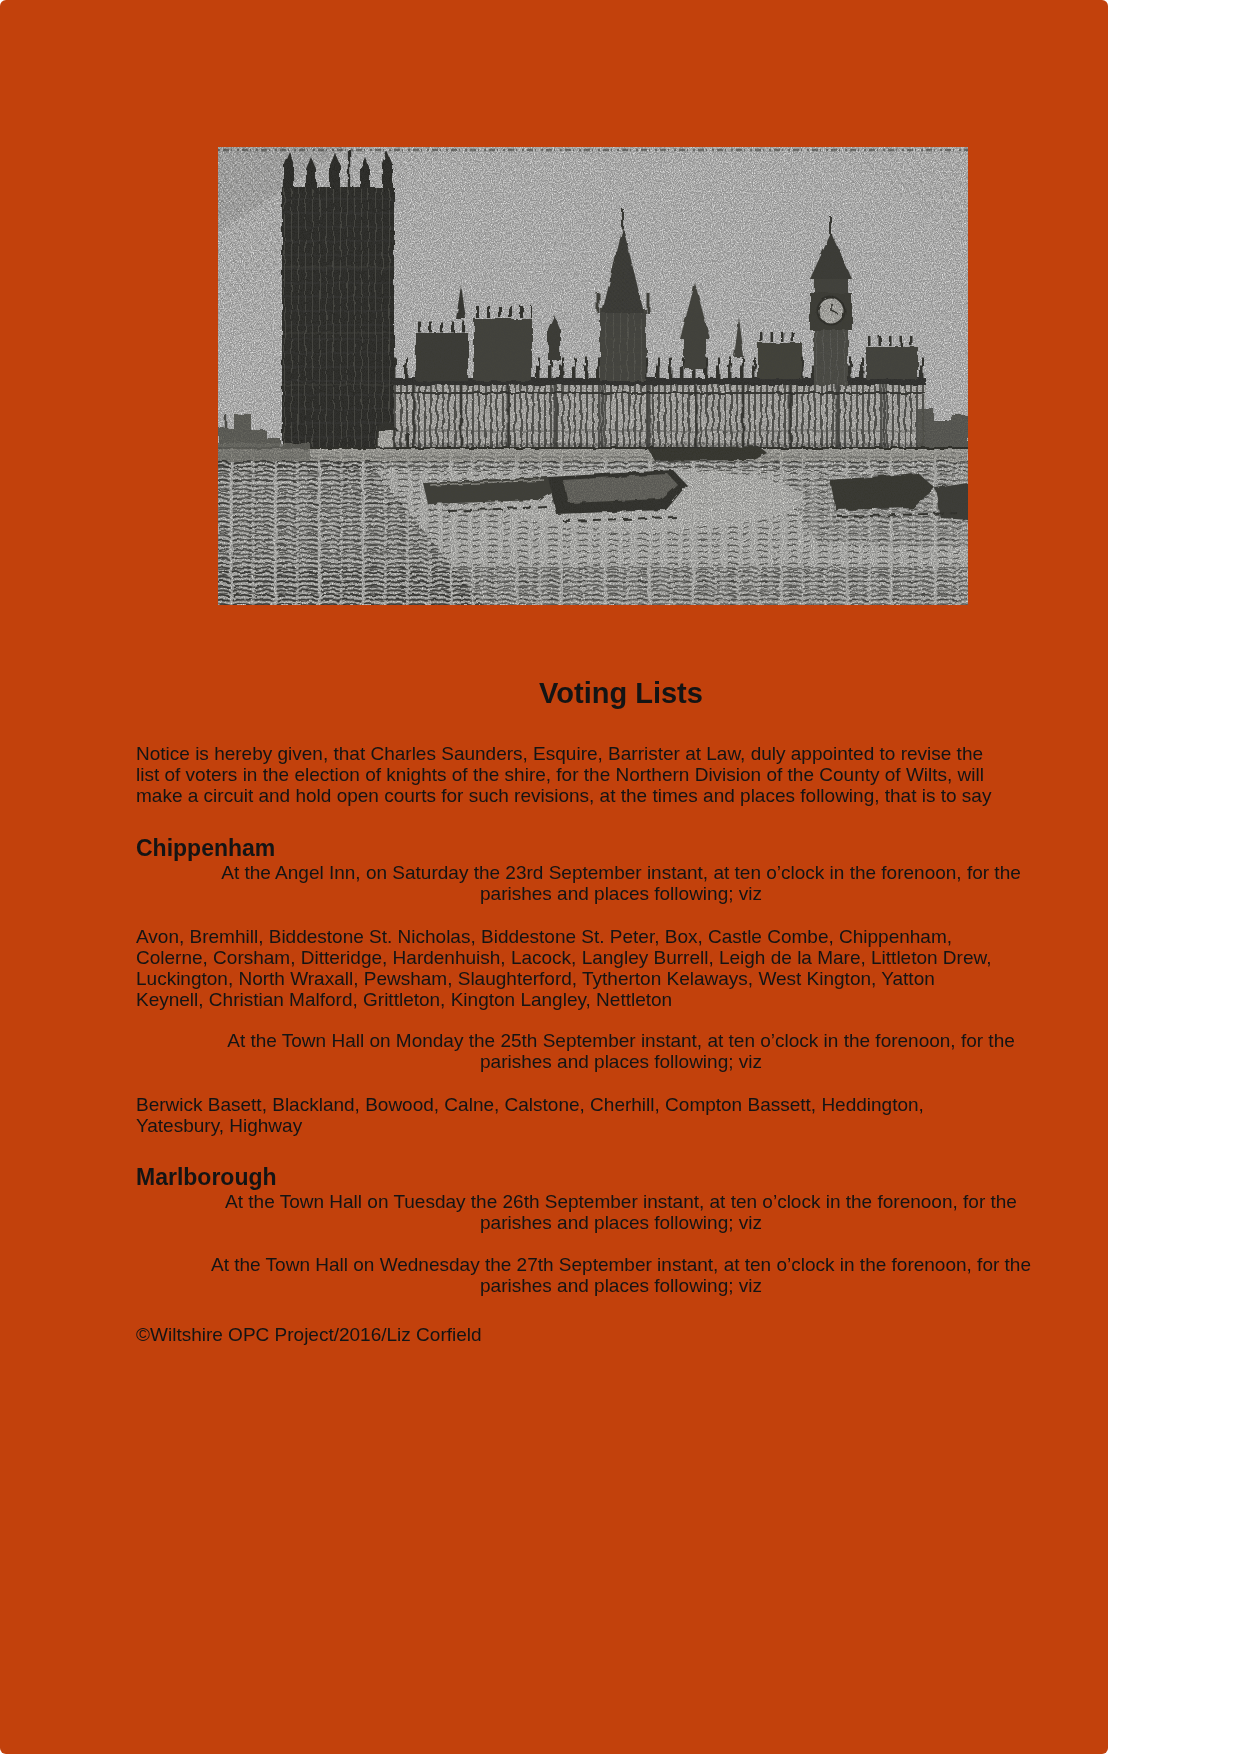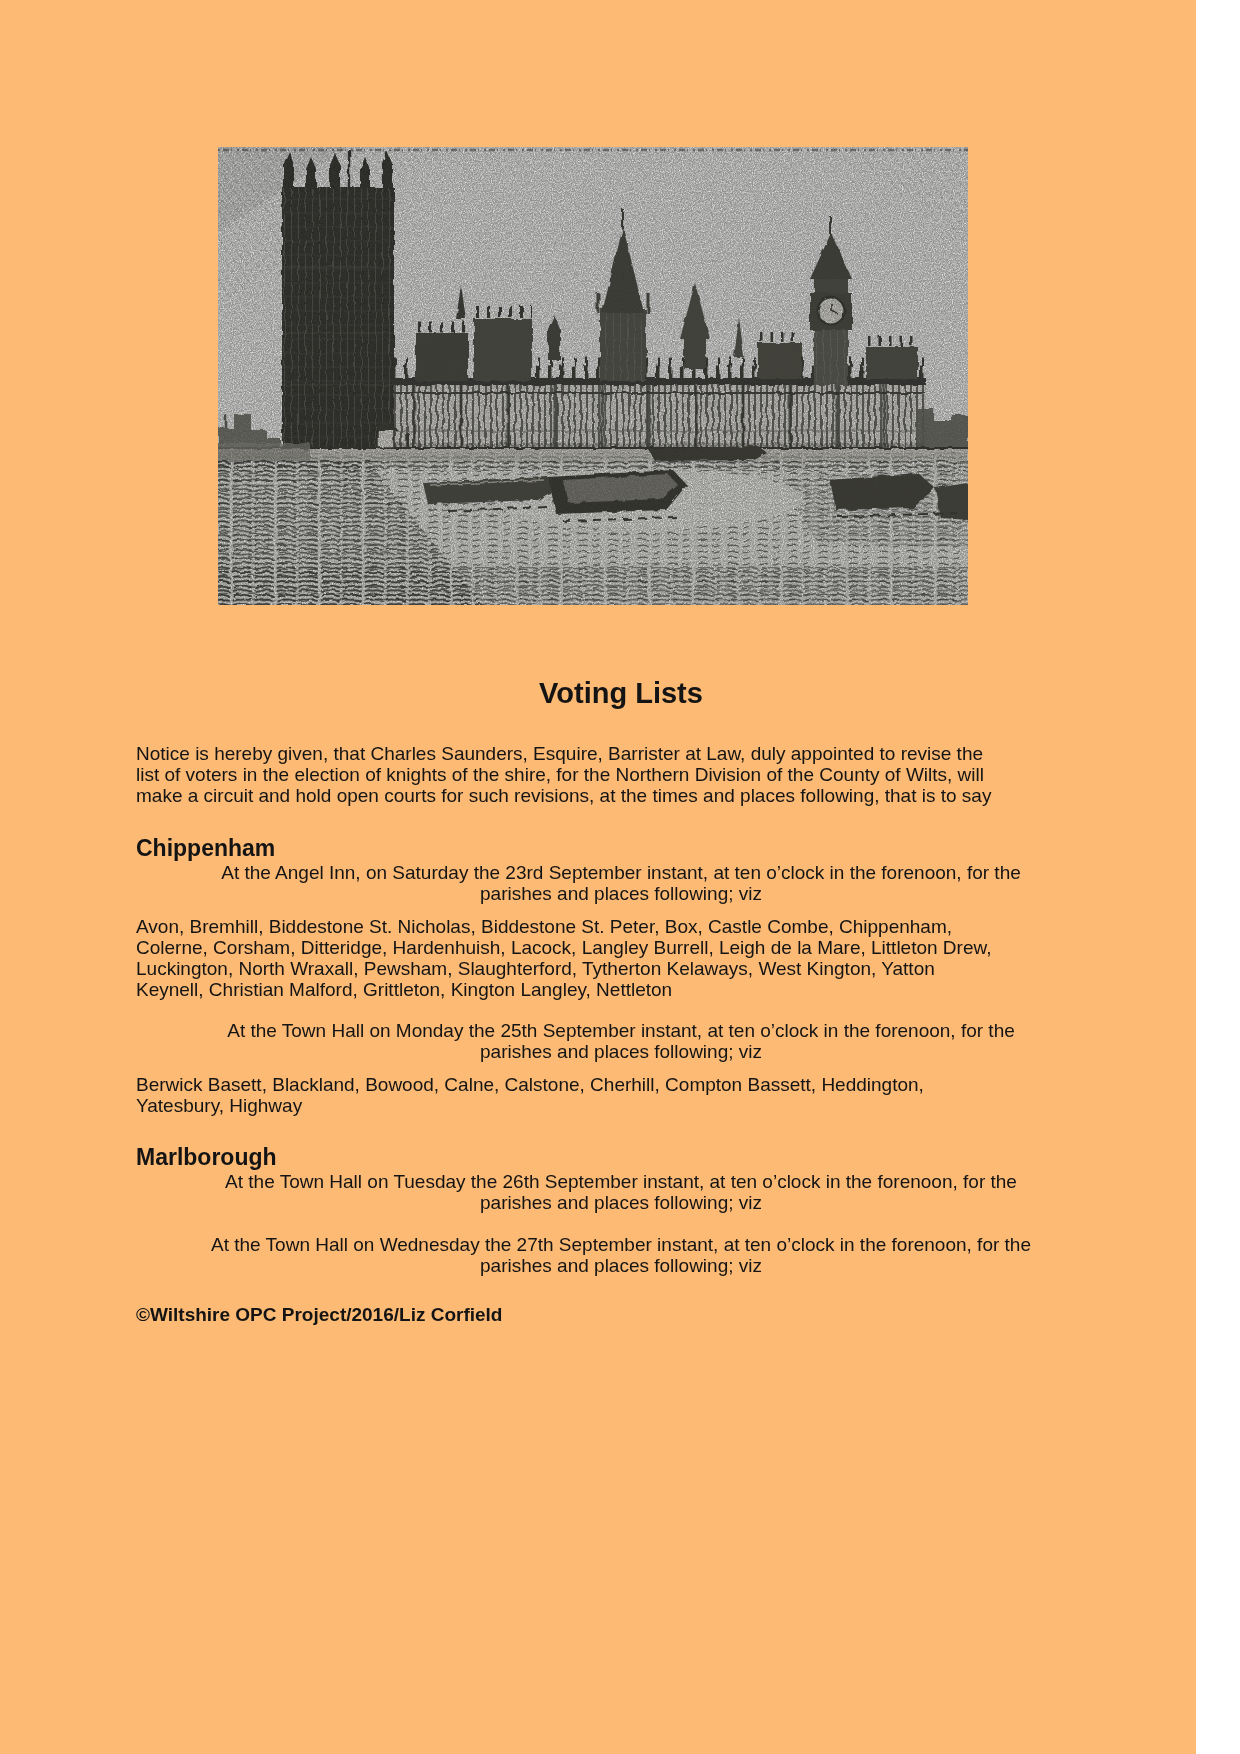--- a/index.html
+++ b/index.html
@@ -1,24 +1,25 @@
 <!DOCTYPE html>
 <html><head>
 <meta charset="utf-8">
 <style>
   * { box-sizing: border-box; }
   html, body { margin: 0; padding: 0; background: #ffffff; }
   .page {
     position: relative;
-    width: 1196px;
+    width: 1108px;
     height: 1754px;
-    background: #fdba74;
+    background: #c2410c;
     color: #141414;
     font-family: "Liberation Sans", sans-serif;
     overflow: hidden;
+    border-radius: 6px;
   }
   .engraving {
     position: absolute;
     left: 218px;
     top: 147px;
     width: 750px;
     height: 458px;
   }
   .engraving svg { display: block; width: 100%; height: 100%; }
   .content {
@@ -41,26 +42,26 @@
     white-space: pre-line;
   }
   .venue { text-align: center; }
   .heading {
     margin: 0;
     font-size: 23px;
     line-height: 28px;
     font-weight: 700;
     text-align: left;
   }
-  .parishes { margin-top: 12px; }
+  .parishes { margin-top: 22px; }
   .sec-0 { margin-top: 28px; }
   .sec-1 { margin-top: 20px; }
   .sec-2 { margin-top: 27px; }
   .sec-3 { margin-top: 21px; }
-  .footer { margin-top: 28px; font-weight: bold; }
+  .footer { margin-top: 28px; }
 </style>
 </head>
 <body>
 
 <div class="page">
 
   <div class="engraving">
     <svg viewBox="0 0 750 458" preserveAspectRatio="none" aria-hidden="true">
       <defs>
         <pattern id="pSky" width="8" height="8" patternUnits="userSpaceOnUse" patternTransform="rotate(-35)">

